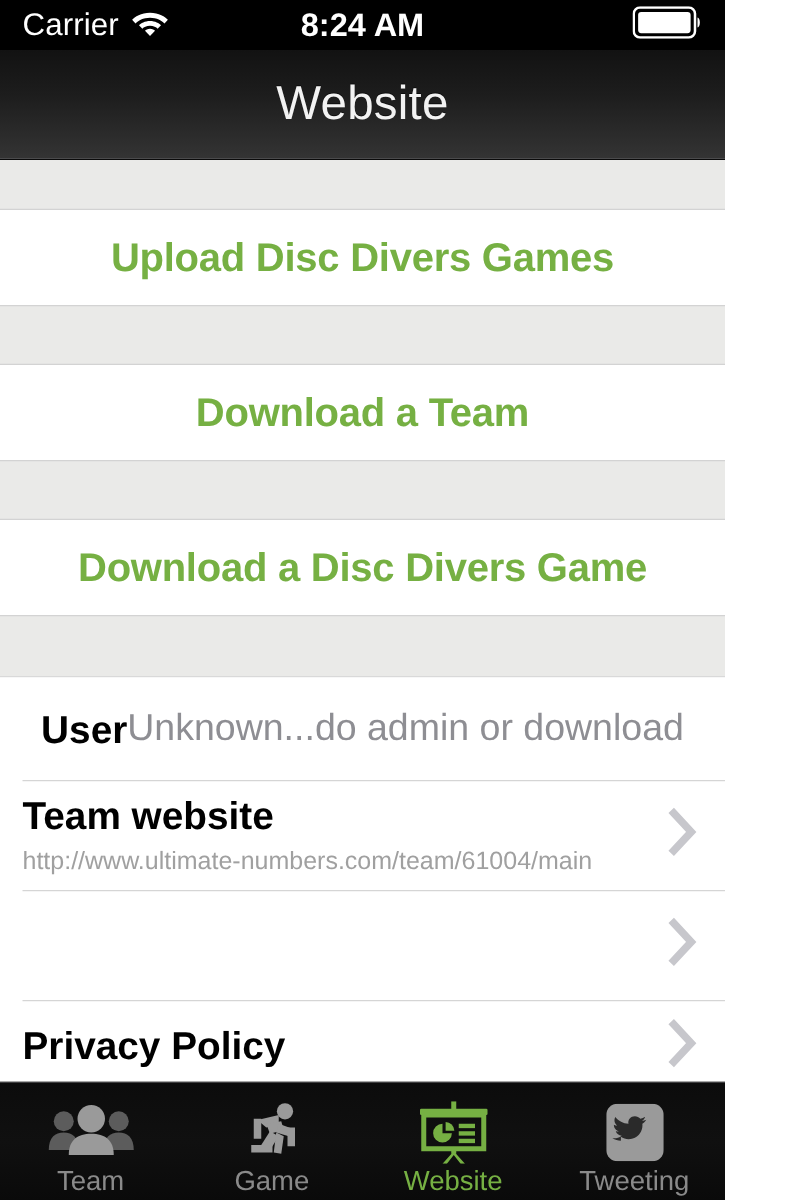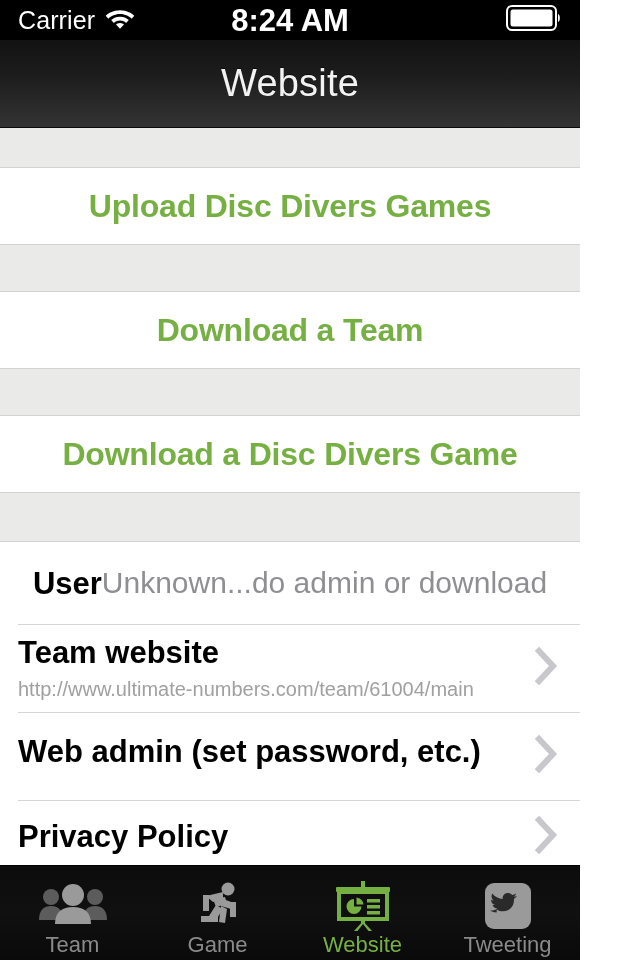--- a/index.html
+++ b/index.html
@@ -38,21 +38,21 @@
   .carrier-label {
     font-size: 25px;
     letter-spacing: 0.1px;
     line-height: 1;
   }
   .wifi-icon { display: block; }
   .status-time {
     position: absolute;
     left: 0; right: 0;
     text-align: center;
-    font-size: 31px;
+    font-size: 26px;
     font-weight: bold;
     line-height: 1;
     pointer-events: none;
   }
   .status-right {
     margin-left: auto;
     display: flex;
     align-items: center;
   }
   .battery-icon { display: block; }
@@ -264,21 +264,20 @@
         <div class="link-title">Team website</div>
         <div class="link-sub">http://www.ultimate-numbers.com/team/61004/main</div>
         <span class="chevron">
           <svg width="26" height="42" viewBox="0 0 26 42">
             <polyline points="5,6 19,21 5,36" fill="none" stroke="#c7c7cc" stroke-width="6" stroke-linecap="square" stroke-linejoin="miter"></polyline>
           </svg>
         </span>
       </div>
 
       <div class="info-row row-link">
-        <div class="link-title">Web admin (set password, etc.)</div>
         <span class="chevron">
           <svg width="26" height="42" viewBox="0 0 26 42">
             <polyline points="5,6 19,21 5,36" fill="none" stroke="#c7c7cc" stroke-width="6" stroke-linecap="square" stroke-linejoin="miter"></polyline>
           </svg>
         </span>
       </div>
 
       <div class="info-row row-link no-sub">
         <div class="link-title">Privacy Policy</div>
         <span class="chevron">

